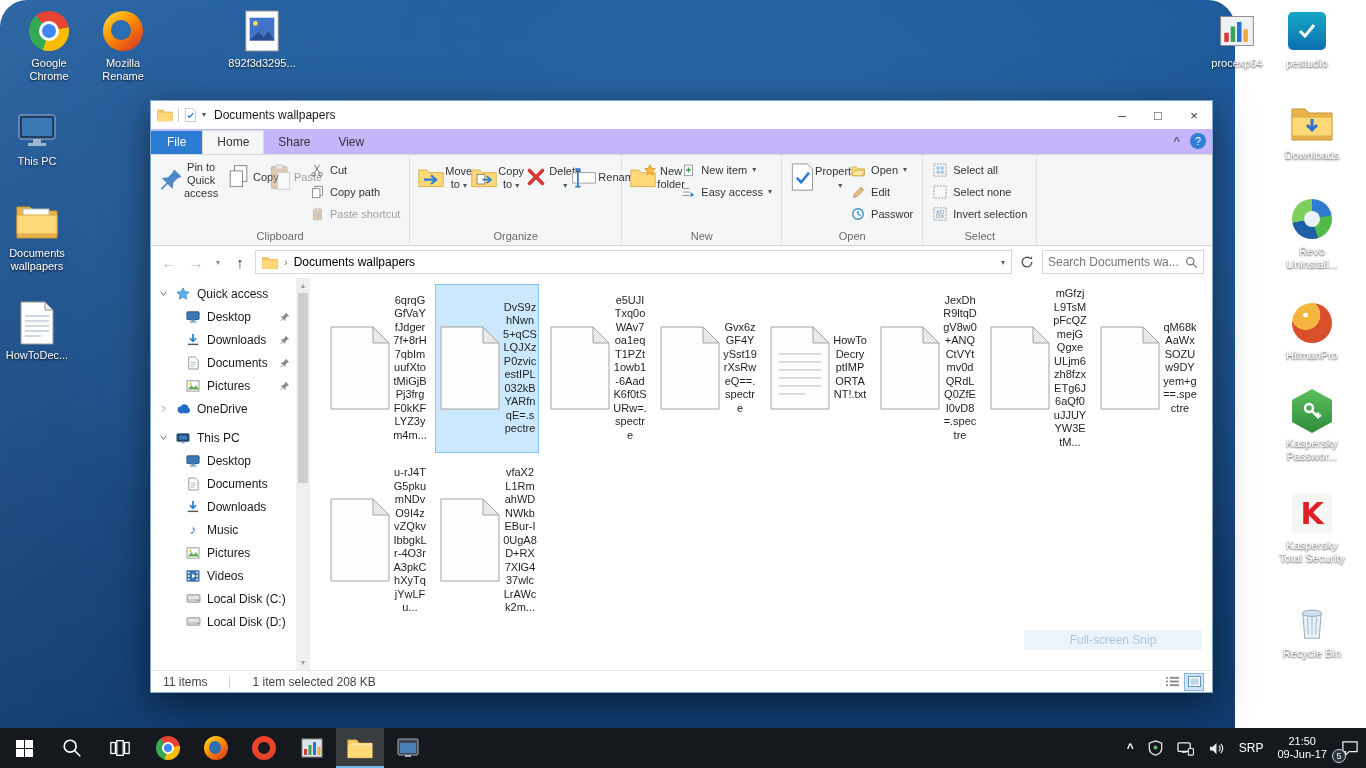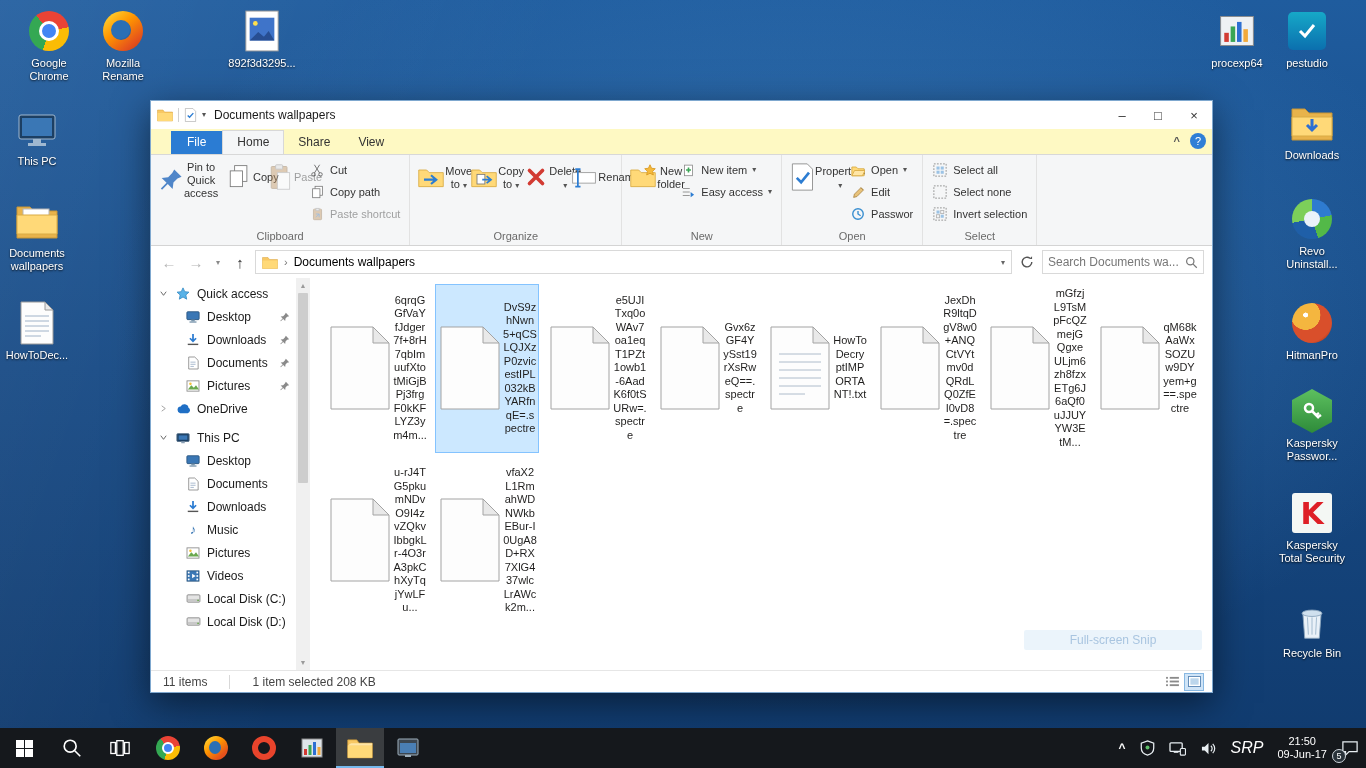--- a/index.html
+++ b/index.html
@@ -1,22 +1,23 @@
 <!DOCTYPE html>
 <html><head>
 <meta charset="utf-8">
 <style>
   * { box-sizing: border-box; margin: 0; padding: 0; }
   html,body { width:1366px; height:768px; overflow:hidden; }
   body { font-family: "Liberation Sans", "DejaVu Sans", sans-serif; font-size:12px; }
-  #screen { position:relative; width:1366px; height:768px;
+  #screen { position:relative; width:1235px; height:768px;
     background:
       radial-gradient(1100px 650px at 58% 40%, rgba(90,160,220,.38), rgba(0,0,0,0) 62%),
       linear-gradient(112deg, rgba(255,255,255,.07) 0%, rgba(255,255,255,0) 34%),
       linear-gradient(180deg, #1f5c9e 0%, #174a85 48%, #103a6d 100%);
+    border-radius: 27px;
   }
 
   
   .dicon { position:absolute; width:74px; display:flex; flex-direction:column; align-items:center; gap:3px; cursor:default; }
   .dlabel { color:#fff; font-size:11px; line-height:13px; text-align:center; text-shadow:0 1px 2px rgba(0,0,0,.85); word-wrap:break-word; max-width:74px; }
   .ig { width:46px; height:46px; display:flex; align-items:center; justify-content:center; }
   .icon-chrome { width:40px; height:40px; border-radius:50%; background:conic-gradient(from -40deg,#ea4335 0 33%,#fbbc05 33% 66%,#34a853 66% 100%); position:relative; }
   .icon-chrome::after { content:''; position:absolute; inset:10px; border-radius:50%; background:#4285f4; border:3px solid #fff; }
   .icon-firefox { width:40px; height:40px; border-radius:50%; background:linear-gradient(140deg,#ffe13d,#ff9500 42%,#e5521c 78%,#c33a12); position:relative; }
   .icon-firefox::after { content:''; position:absolute; inset:9px 12px 11px 8px; border-radius:50%; background:radial-gradient(circle at 45% 45%, #2a6fb5 0 60%, #1b3a6b); }
@@ -29,21 +30,21 @@
 
   
   .win { position:absolute; left:150px; top:100px; width:1063px; height:593px; background:#fff; border:1px solid #7fa8cf; box-shadow:0 10px 34px rgba(0,0,0,.5); display:flex; flex-direction:column; }
   .titlebar { height:28px; display:flex; align-items:center; padding-left:6px; background:#fff; flex:0 0 auto; }
   .qat { display:flex; align-items:center; gap:5px; }
   .qat .sep { width:1px; height:14px; background:#d0d0d0; }
   .tb-title { margin-left:8px; font-size:12px; color:#1a1a1a; }
   .capbtns { margin-left:auto; display:flex; height:100%; }
   .capbtns .cb { width:36px; display:flex; align-items:center; justify-content:center; font-size:13px; color:#333; }
 
-  .tabrow { height:25px; display:flex; align-items:flex-end; background:#fef9c3; flex:0 0 auto; position:relative;padding-left:20px; }
+  .tabrow { height:25px; display:flex; align-items:flex-end; background:#c4b5fd; flex:0 0 auto; position:relative; }
   .tab-file { background:#2b7cd3; color:#fff; padding:4px 16px 5px; font-size:12px; }
   .tab { padding:4px 14px 5px; font-size:12px; color:#333; }
   .tab.active { background:#f5f6f7; border:1px solid #d8d8d8; border-bottom:none; }
   .ribbon-tools { position:absolute; right:6px; top:4px; display:flex; gap:10px; align-items:center; }
   .rb-collapse { color:#555; font-size:11px; font-weight:bold; }
   .rb-help { width:16px; height:16px; border-radius:50%; background:#2f7fd6; color:#fff; font-size:11px; display:flex; align-items:center; justify-content:center; }
 
   .ribbon { height:92px; background:#f5f6f7; border-bottom:1px solid #d4d4d4; border-top:1px solid #d8d8d8; display:flex; flex:0 0 auto; }
   .rgroup { display:flex; flex-direction:column; border-right:1px solid #e2e2e2; }
   .rg-body { flex:1; display:flex; align-items:flex-start; padding:3px 4px 0; gap:1px; }
@@ -99,21 +100,21 @@
   .tb-item.activeapp { background:rgba(255,255,255,.16); box-shadow:inset 0 -2px 0 #76b9ed; }
   .winlogo { width:17px; height:17px; display:grid; grid-template-columns:8px 8px; grid-template-rows:8px 8px; gap:1px; }
   .winlogo div { background:#fff; }
   .tb-chrome { width:24px; height:24px; border-radius:50%; background:conic-gradient(from -40deg,#ea4335 0 33%,#fbbc05 33% 66%,#34a853 66% 100%); position:relative; }
   .tb-chrome::after { content:''; position:absolute; inset:6px; border-radius:50%; background:#4285f4; border:2px solid #fff; }
   .tb-firefox { width:24px; height:24px; border-radius:50%; background:linear-gradient(140deg,#ffe13d,#ff9500 42%,#e5521c 78%); position:relative; }
   .tb-firefox::after { content:''; position:absolute; inset:5px 7px 6px 5px; border-radius:50%; background:#2a6fb5; }
   .tb-red { width:24px; height:24px; border-radius:50%; border:6px solid #e8442c; }
   .tray { margin-left:auto; display:flex; align-items:center; }
   .tray .titem { padding:0 7px; display:flex; align-items:center; justify-content:center; height:40px; }
-  .tray-lang { font-size:16px;font-style:italic; }
+  .tray-lang { font-size:12px; }
   .clock { text-align:center; font-size:11px; line-height:13px; }
   .ac { position:relative; }
   .badge { position:absolute; left:-2px; bottom:5px; width:14px; height:14px; border-radius:50%; background:#29323a; border:1px solid #cfd6dc; color:#fff; font-size:9px; line-height:12px; text-align:center; }
 
   svg { display:block; }
 </style>
 </head>
 <body>
 
 <div id="screen">

